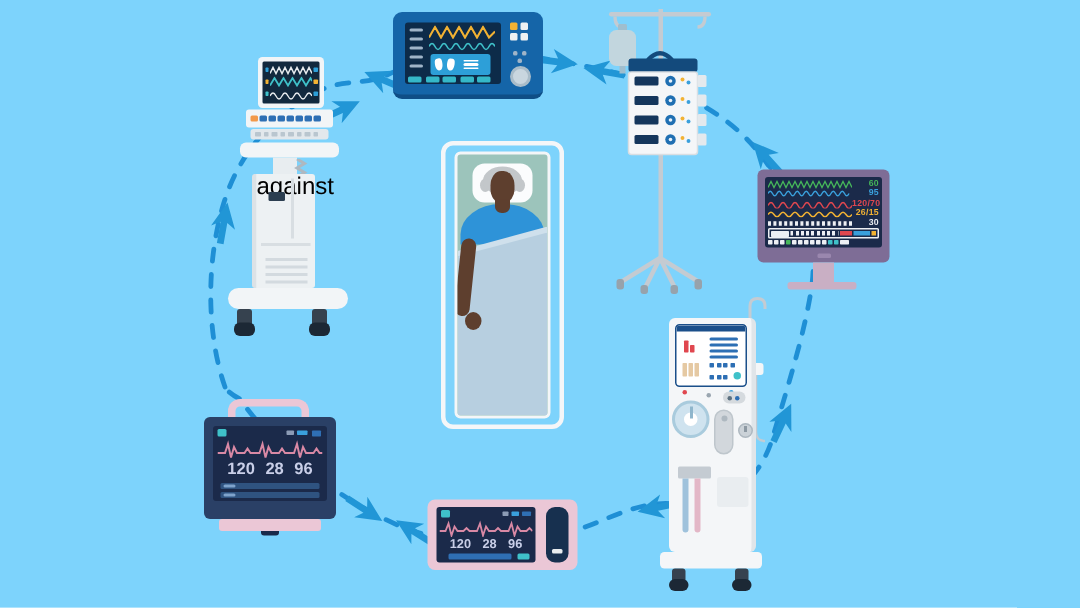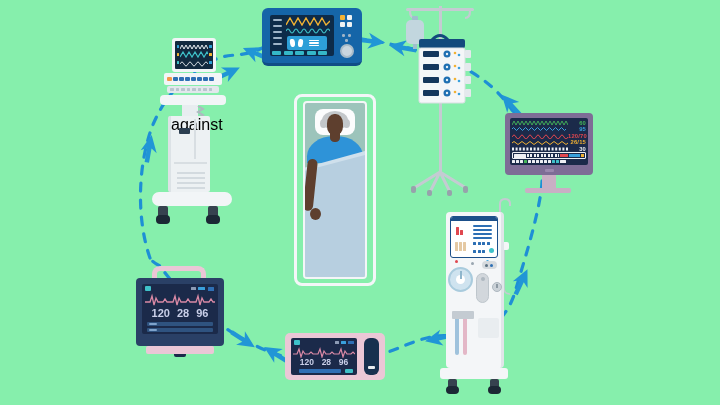--- a/index.html
+++ b/index.html
@@ -1,16 +1,16 @@
 <!DOCTYPE html>
 <html><head>
 <meta charset="utf-8">
 <style>
   html,body{margin:0;padding:0;}
-  #stage{position:relative;width:720px;height:405px;background:#86efac;overflow:hidden;
+  #stage{position:relative;width:720px;height:405px;background:#7dd3fc;overflow:hidden;
          font-family:"Liberation Sans","DejaVu Sans",sans-serif;}
   .abs{position:absolute;}
   .ring-svg{position:absolute;left:0;top:0;}
 
   
   .cart{left:140px;top:30px;width:96px;height:202px;}
   .cart-mon{left:32px;top:8px;width:44px;height:34px;background:#F2F5F7;border-radius:3px;}
   .cart-screen{left:3px;top:3px;right:3px;bottom:3px;background:#12293E;border-radius:1px;overflow:hidden;}
   .cart-keys{left:24px;top:43px;width:58px;height:12px;background:#F2F5F7;border-radius:2px;display:flex;align-items:center;gap:1.5px;padding:0 3px;box-sizing:border-box;}
   .cart-keys2{left:27px;top:56px;width:52px;height:7px;background:#E2E8EC;border-radius:2px;display:flex;align-items:center;gap:2px;padding:0 3px;box-sizing:border-box;}

